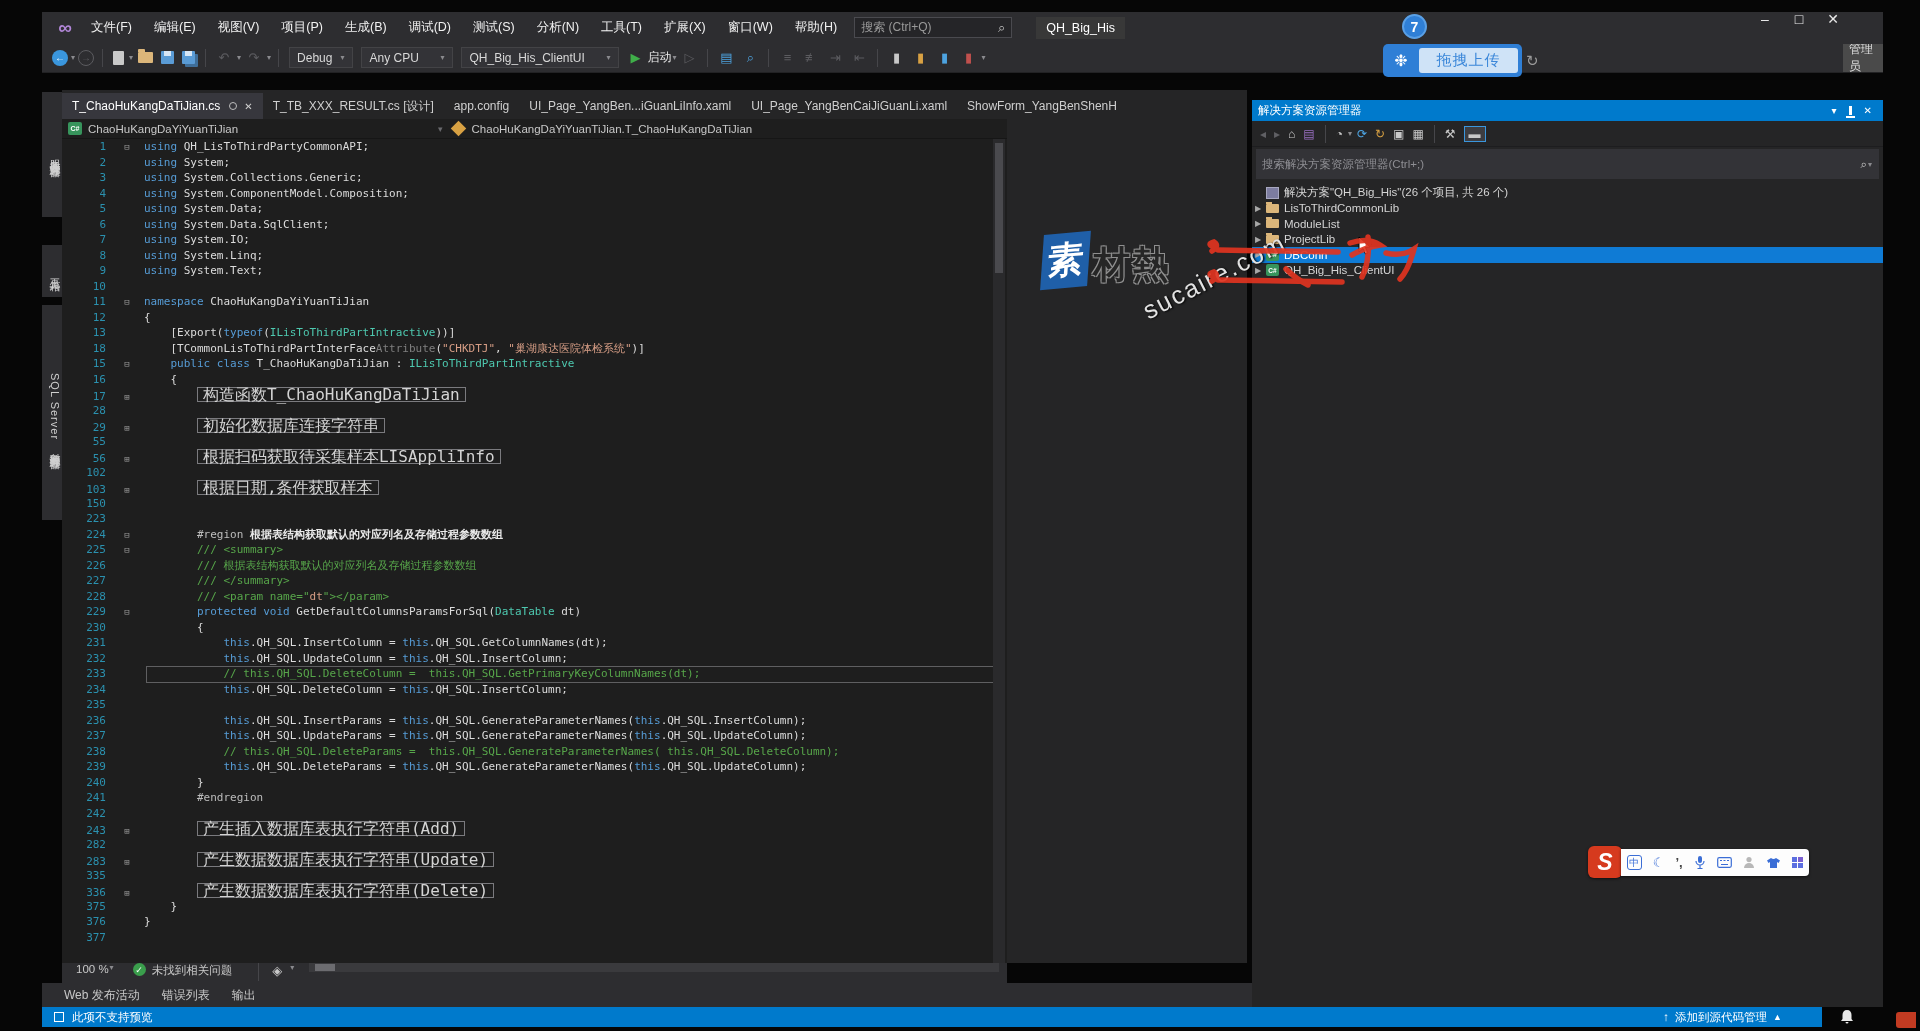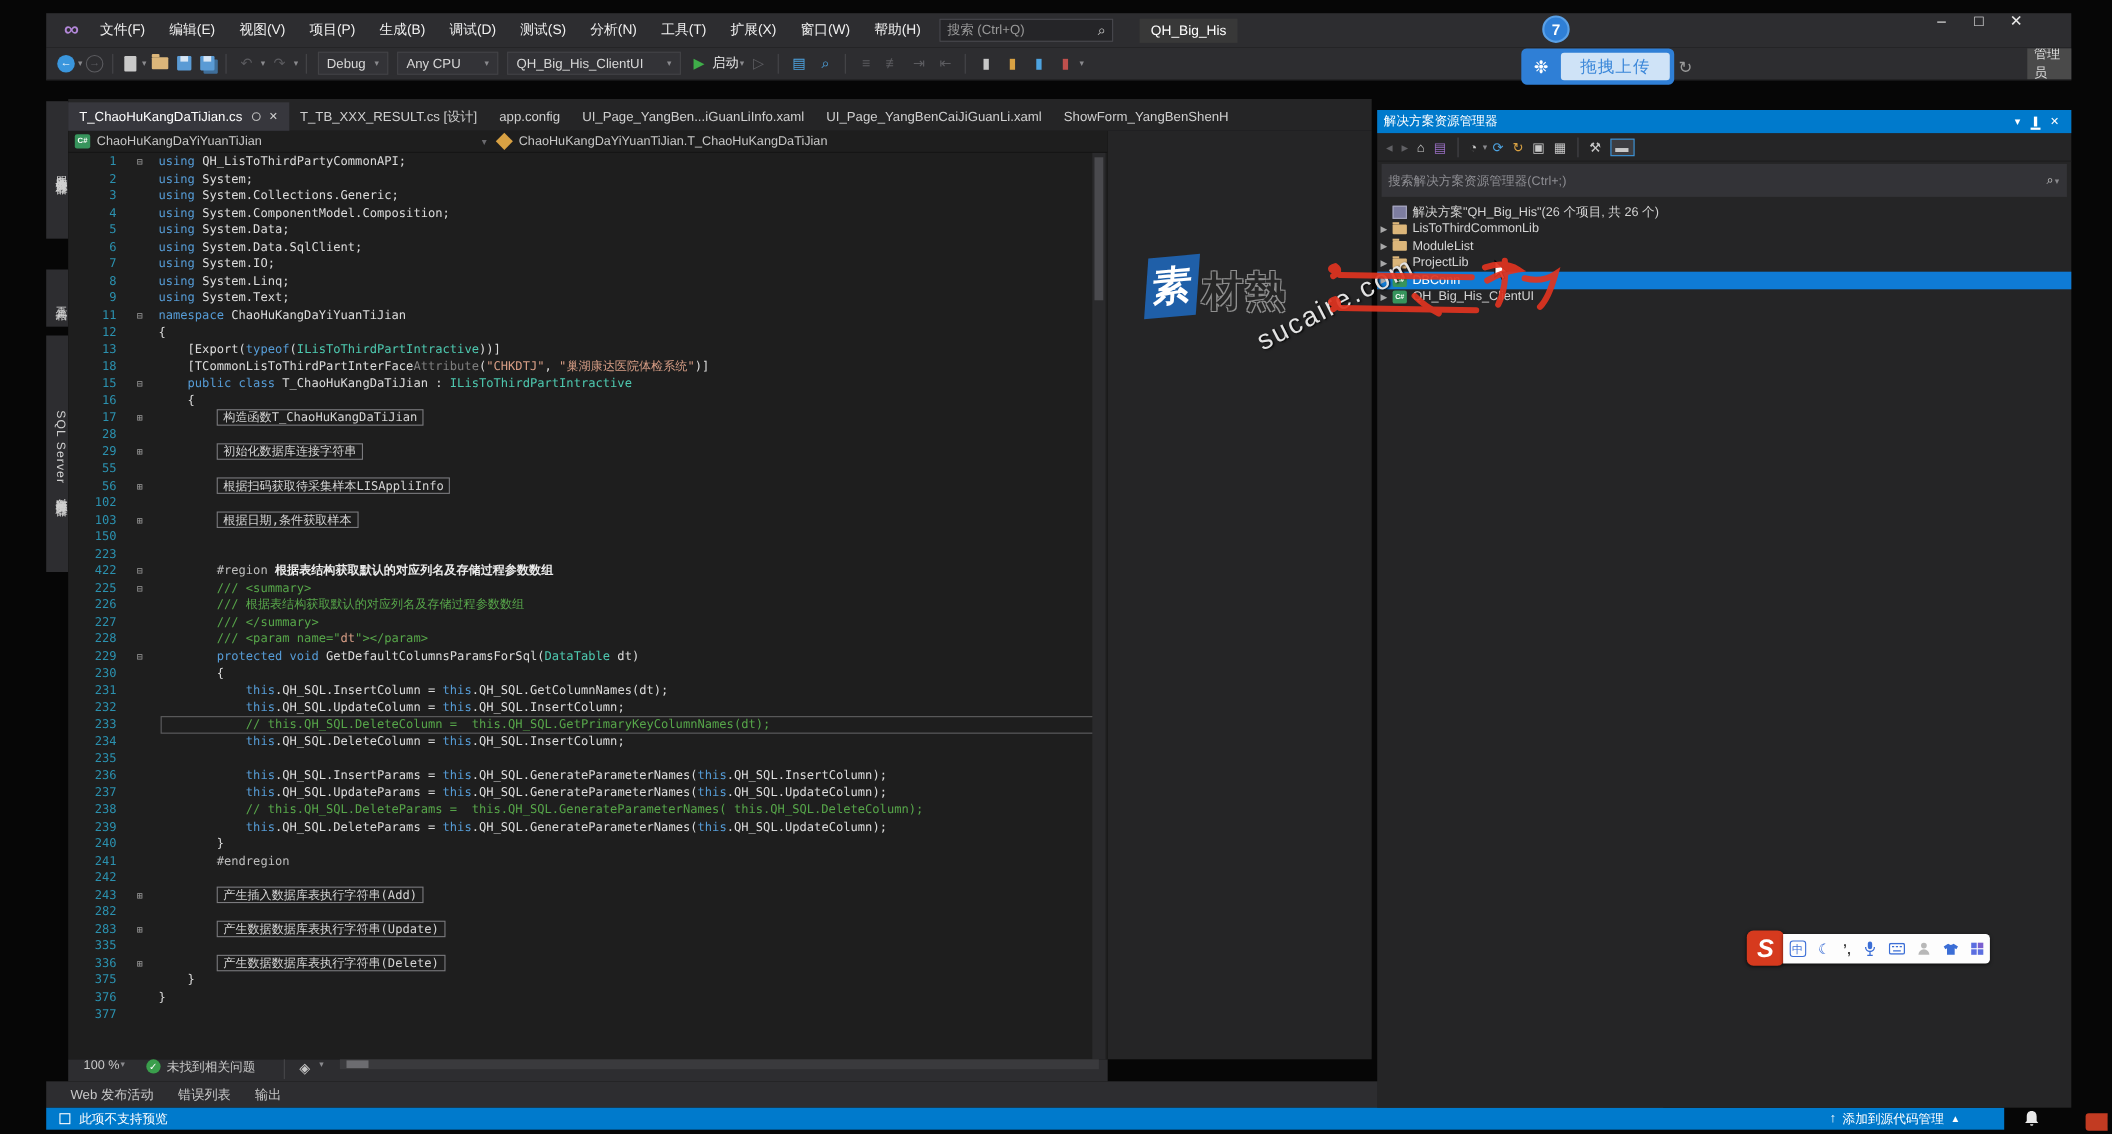--- a/index.html
+++ b/index.html
@@ -57,21 +57,21 @@
   
   #editor { left:62px; top:139px; width:945px; height:824px; background:#1e1e1e; overflow:hidden; }
   #editor-side { left:1007px; top:119px; width:240px; height:844px; background:#252526; }
   .crow { position:relative; height:15.5px; white-space:pre; font:11px/15.5px "DejaVu Sans Mono", monospace; }
   .crow .ln { display:inline-block; width:48px; text-align:right; color:#2b91af; padding-right:4px; }
   .crow .fold { display:inline-block; width:34px; text-align:center; color:#9d9d9d; font-size:9px; }
   .crow.cur::after { content:""; position:absolute; left:84px; top:0; width:852px; height:14.5px; border:1px solid #5f5f61; }
   .tk-k{color:#569cd6}.tk-p{color:#dcdcdc}.tk-t{color:#4ec9b0}.tk-s{color:#d69d85}
   .tk-c{color:#57a64a}.tk-d{color:#57a64a}.tk-g{color:#7f7f7f}.tk-pp{color:#bdbdbd}
   .tk-b{color:#eaeaea;font-weight:bold}
-  .tk-box{border:1px solid #7a7a7e;color:#d4d4d4;padding:0 5px;font-size:11px;line-height:13px;display:inline-block}
+  .tk-box{border:1px solid #7a7a7e;color:#d4d4d4;padding:0 5px;font-size:16px;line-height:13px;display:inline-block}
 
   #vscroll { left:993px; top:139px; width:12px; height:824px; background:#2a2a2c; }
   #vscroll .thumb { position:absolute; left:2px; top:4px; width:8px; height:130px; background:#4a4a4e; }
 
   
   #edstatus { left:62px; top:963px; width:945px; height:20px; background:#2d2d30; display:flex; align-items:flex-start;
               color:#c8c8c8; font-size:11.5px; }
   .okdot { width:13px; height:13px; border-radius:50%; background:#3a9e4c; color:#fff; font-size:9px;
            display:inline-flex; align-items:center; justify-content:center; margin:0 6px 0 18px; }
   #hscroll-track { position:relative; flex:1; height:9px; background:#3a3a3d; margin:0 8px 0 14px; }
@@ -264,36 +264,37 @@
   <div id="editor" class="abs">
       <div class="crow"><span class="ln">1</span><span class="fold">⊟</span><span class="tk-k">using </span><span class="tk-p">QH_LisToThirdPartyCommonAPI;</span></div>
       <div class="crow"><span class="ln">2</span><span class="fold"></span><span class="tk-k">using </span><span class="tk-p">System;</span></div>
       <div class="crow"><span class="ln">3</span><span class="fold"></span><span class="tk-k">using </span><span class="tk-p">System.Collections.Generic;</span></div>
       <div class="crow"><span class="ln">4</span><span class="fold"></span><span class="tk-k">using </span><span class="tk-p">System.ComponentModel.Composition;</span></div>
       <div class="crow"><span class="ln">5</span><span class="fold"></span><span class="tk-k">using </span><span class="tk-p">System.Data;</span></div>
       <div class="crow"><span class="ln">6</span><span class="fold"></span><span class="tk-k">using </span><span class="tk-p">System.Data.SqlClient;</span></div>
       <div class="crow"><span class="ln">7</span><span class="fold"></span><span class="tk-k">using </span><span class="tk-p">System.IO;</span></div>
       <div class="crow"><span class="ln">8</span><span class="fold"></span><span class="tk-k">using </span><span class="tk-p">System.Linq;</span></div>
       <div class="crow"><span class="ln">9</span><span class="fold"></span><span class="tk-k">using </span><span class="tk-p">System.Text;</span></div>
+      <div class="crow"><span class="ln">10</span><span class="fold"></span></div>
       <div class="crow"><span class="ln">11</span><span class="fold">⊟</span><span class="tk-k">namespace </span><span class="tk-p">ChaoHuKangDaYiYuanTiJian</span></div>
       <div class="crow"><span class="ln">12</span><span class="fold"></span><span class="tk-p">{</span></div>
       <div class="crow"><span class="ln">13</span><span class="fold"></span><span class="tk-p">    [Export(</span><span class="tk-k">typeof</span><span class="tk-p">(</span><span class="tk-t">ILisToThirdPartIntractive</span><span class="tk-p">))]</span></div>
       <div class="crow"><span class="ln">18</span><span class="fold"></span><span class="tk-p">    [TCommonLisToThirdPartInterFace</span><span class="tk-g">Attribute</span><span class="tk-p">(</span><span class="tk-s">"CHKDTJ"</span><span class="tk-p">, </span><span class="tk-s">"巢湖康达医院体检系统"</span><span class="tk-p">)]</span></div>
       <div class="crow"><span class="ln">15</span><span class="fold">⊟</span><span class="tk-p">    </span><span class="tk-k">public class </span><span class="tk-p">T_ChaoHuKangDaTiJian : </span><span class="tk-t">ILisToThirdPartIntractive</span></div>
       <div class="crow"><span class="ln">16</span><span class="fold"></span><span class="tk-p">    {</span></div>
       <div class="crow"><span class="ln">17</span><span class="fold">⊞</span><span class="tk-p">        </span><span class="tk-box">构造函数T_ChaoHuKangDaTiJian</span></div>
       <div class="crow"><span class="ln">28</span><span class="fold"></span></div>
       <div class="crow"><span class="ln">29</span><span class="fold">⊞</span><span class="tk-p">        </span><span class="tk-box">初始化数据库连接字符串</span></div>
       <div class="crow"><span class="ln">55</span><span class="fold"></span></div>
       <div class="crow"><span class="ln">56</span><span class="fold">⊞</span><span class="tk-p">        </span><span class="tk-box">根据扫码获取待采集样本LISAppliInfo</span></div>
       <div class="crow"><span class="ln">102</span><span class="fold"></span></div>
       <div class="crow"><span class="ln">103</span><span class="fold">⊞</span><span class="tk-p">        </span><span class="tk-box">根据日期,条件获取样本</span></div>
       <div class="crow"><span class="ln">150</span><span class="fold"></span></div>
       <div class="crow"><span class="ln">223</span><span class="fold"></span></div>
-      <div class="crow"><span class="ln">422</span><span class="fold">⊟</span><span class="tk-pp">        #region </span><span class="tk-b">根据表结构获取默认的对应列名及存储过程参数数组</span></div>
+      <div class="crow"><span class="ln">224</span><span class="fold">⊟</span><span class="tk-pp">        #region </span><span class="tk-b">根据表结构获取默认的对应列名及存储过程参数数组</span></div>
       <div class="crow"><span class="ln">225</span><span class="fold">⊟</span><span class="tk-d">        /// &lt;summary&gt;</span></div>
       <div class="crow"><span class="ln">226</span><span class="fold"></span><span class="tk-d">        /// 根据表结构获取默认的对应列名及存储过程参数数组</span></div>
       <div class="crow"><span class="ln">227</span><span class="fold"></span><span class="tk-d">        /// &lt;/summary&gt;</span></div>
       <div class="crow"><span class="ln">228</span><span class="fold"></span><span class="tk-d">        /// &lt;param name="</span><span class="tk-s">dt</span><span class="tk-d">"&gt;&lt;/param&gt;</span></div>
       <div class="crow"><span class="ln">229</span><span class="fold">⊟</span><span class="tk-p">        </span><span class="tk-k">protected void </span><span class="tk-p">GetDefaultColumnsParamsForSql(</span><span class="tk-t">DataTable</span><span class="tk-p"> dt)</span></div>
       <div class="crow"><span class="ln">230</span><span class="fold"></span><span class="tk-p">        {</span></div>
       <div class="crow"><span class="ln">231</span><span class="fold"></span><span class="tk-p">            </span><span class="tk-k">this</span><span class="tk-p">.QH_SQL.InsertColumn = </span><span class="tk-k">this</span><span class="tk-p">.QH_SQL.GetColumnNames(dt);</span></div>
       <div class="crow"><span class="ln">232</span><span class="fold"></span><span class="tk-p">            </span><span class="tk-k">this</span><span class="tk-p">.QH_SQL.UpdateColumn = </span><span class="tk-k">this</span><span class="tk-p">.QH_SQL.InsertColumn;</span></div>
       <div class="crow cur"><span class="ln">233</span><span class="fold"></span><span class="tk-c">            // this.QH_SQL.DeleteColumn =  this.QH_SQL.GetPrimaryKeyColumnNames(dt);</span></div>
       <div class="crow"><span class="ln">234</span><span class="fold"></span><span class="tk-p">            </span><span class="tk-k">this</span><span class="tk-p">.QH_SQL.DeleteColumn = </span><span class="tk-k">this</span><span class="tk-p">.QH_SQL.InsertColumn;</span></div>

